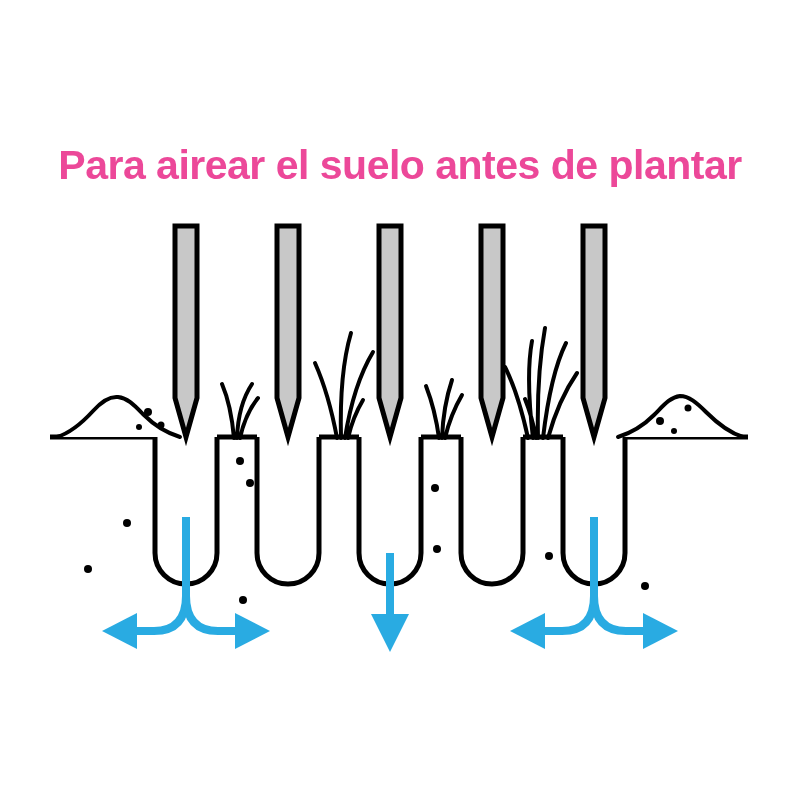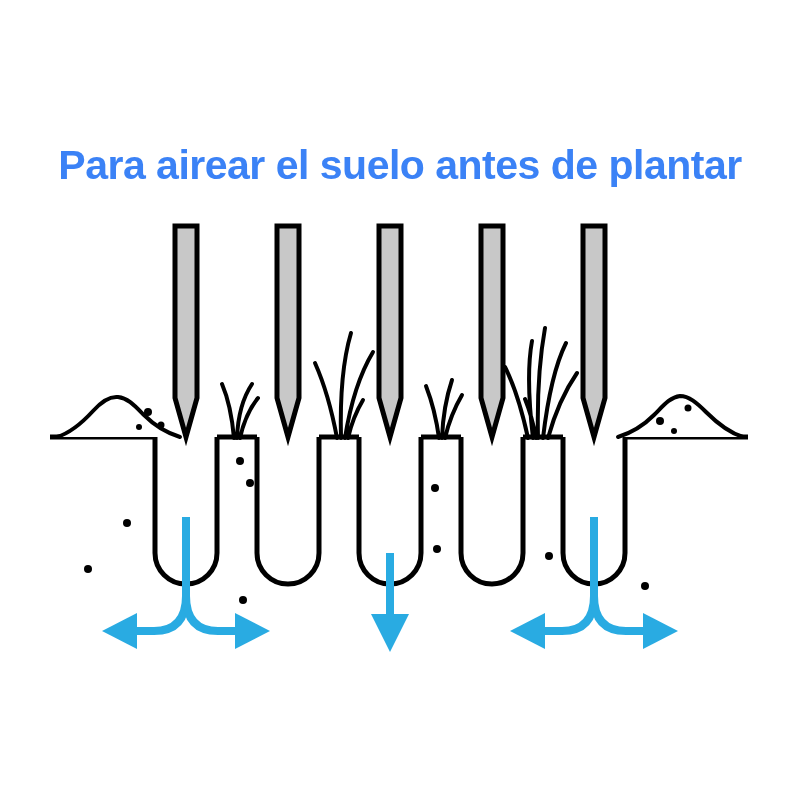--- a/index.html
+++ b/index.html
@@ -18,21 +18,21 @@
   .title {
     position: absolute;
     top: 145px;
     left: 0;
     width: 100%;
     margin: 0;
     text-align: center;
     font-size: 41px;
     line-height: 1;
     font-weight: bold;
-    color: #3b82f6;
+    color: #ec4899;
     white-space: nowrap;
     letter-spacing: -0.5px;
   }
   svg.diagram {
     position: absolute;
     top: 0;
     left: 0;
     display: block;
   }
   .ink-outline {

